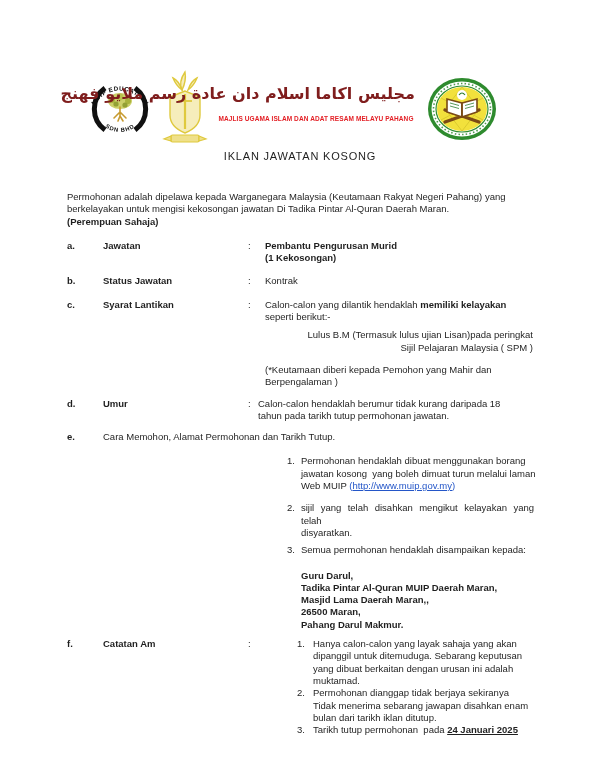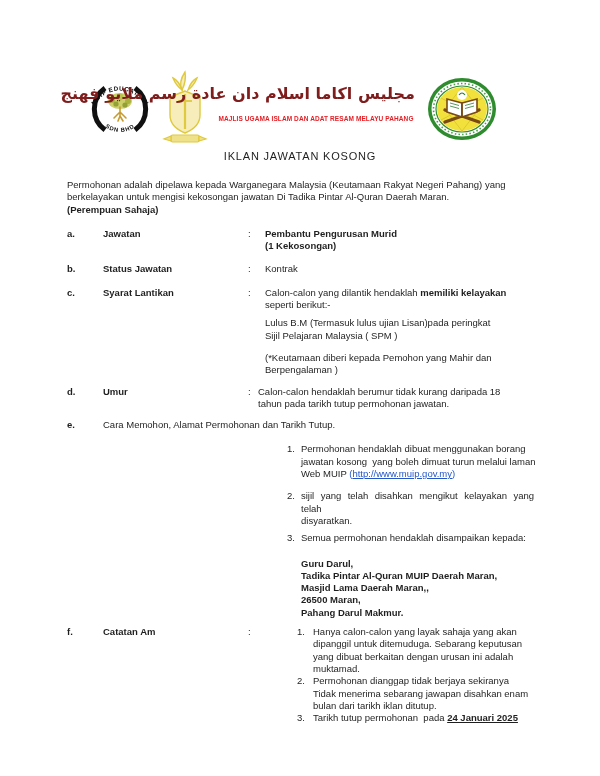--- a/index.html
+++ b/index.html
@@ -16,29 +16,29 @@
   .caption{margin-top:1px;font-size:6.5px;line-height:8px;font-weight:700;color:#e31e24;
            letter-spacing:0.1px;white-space:nowrap;}
   .logo-right{position:absolute;left:427px;top:6px;}
   
   .doc{position:absolute;left:67px;top:148px;width:466px;}
   .title{margin-top:2px;text-align:center;font-weight:400;font-size:11px;letter-spacing:0.8px;line-height:13px;}
   .rich{white-space:pre;}
   .b{font-weight:700;}
   .u{text-decoration:underline;}
   .lnk{color:#2456c8;}
-  .intro{margin-top:16px;}
+  .intro{margin-top:28px;}
   .row{display:grid;grid-template-columns:36px 145px 17px 1fr;align-items:start;}
   .row.tight{grid-template-columns:36px 145px 10px 1fr;}
   .letter,.label{font-weight:700;}
   .row-a{margin-top:12px;}
   .row-b{margin-top:11px;}
   .row-c{margin-top:11px;}
   .sub{margin-left:198px;}
-  .sub1{margin-top:6px;}
+  .sub1{margin-top:6px;text-align:right;}
   .sub2{margin-top:10px;}
   .row-d{margin-top:9px;}
   .row-e{margin-top:9px;}
   .ehead{grid-column:2/5;font-weight:400;}
   .elist{margin-left:220px;}
   .eitem{display:grid;grid-template-columns:14px 1fr;align-items:start;}
   .e1{margin-top:12px;}
   .e2{margin-top:10px;}
   .e3{margin-top:5px;}
   .jl{width:233px;text-align:justify;}

